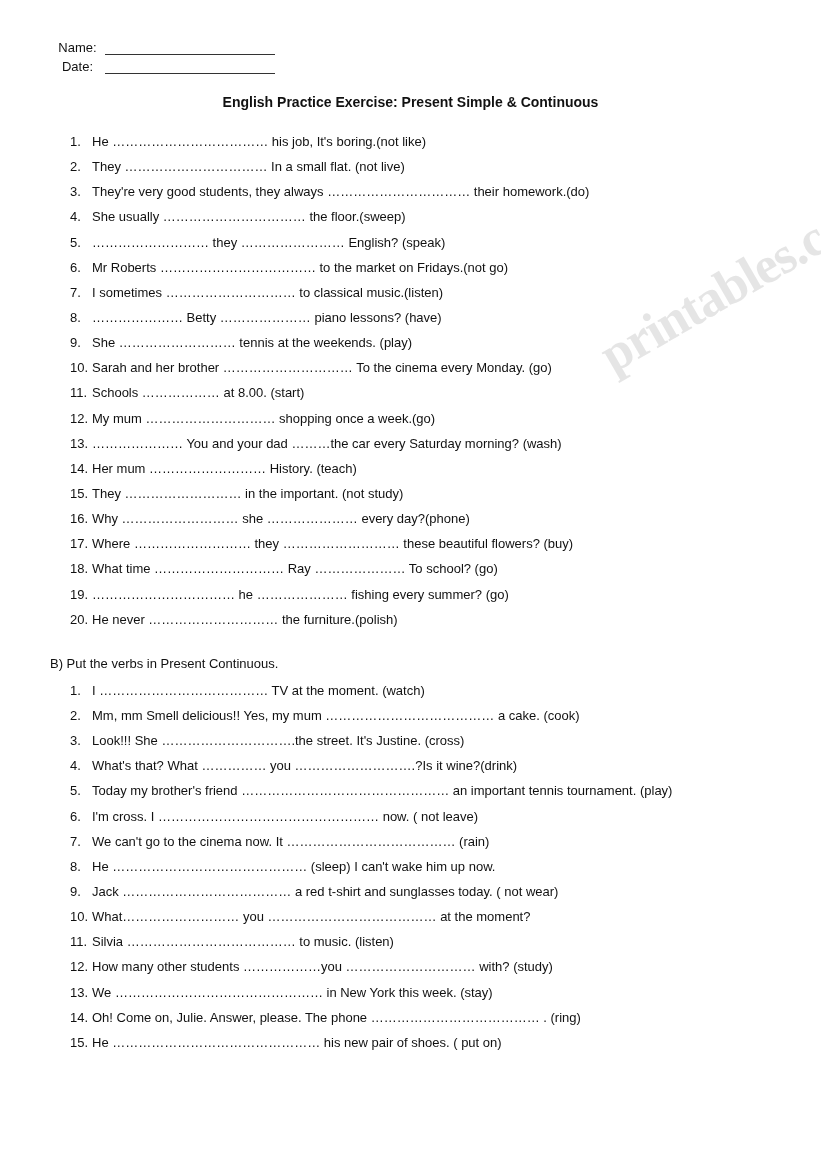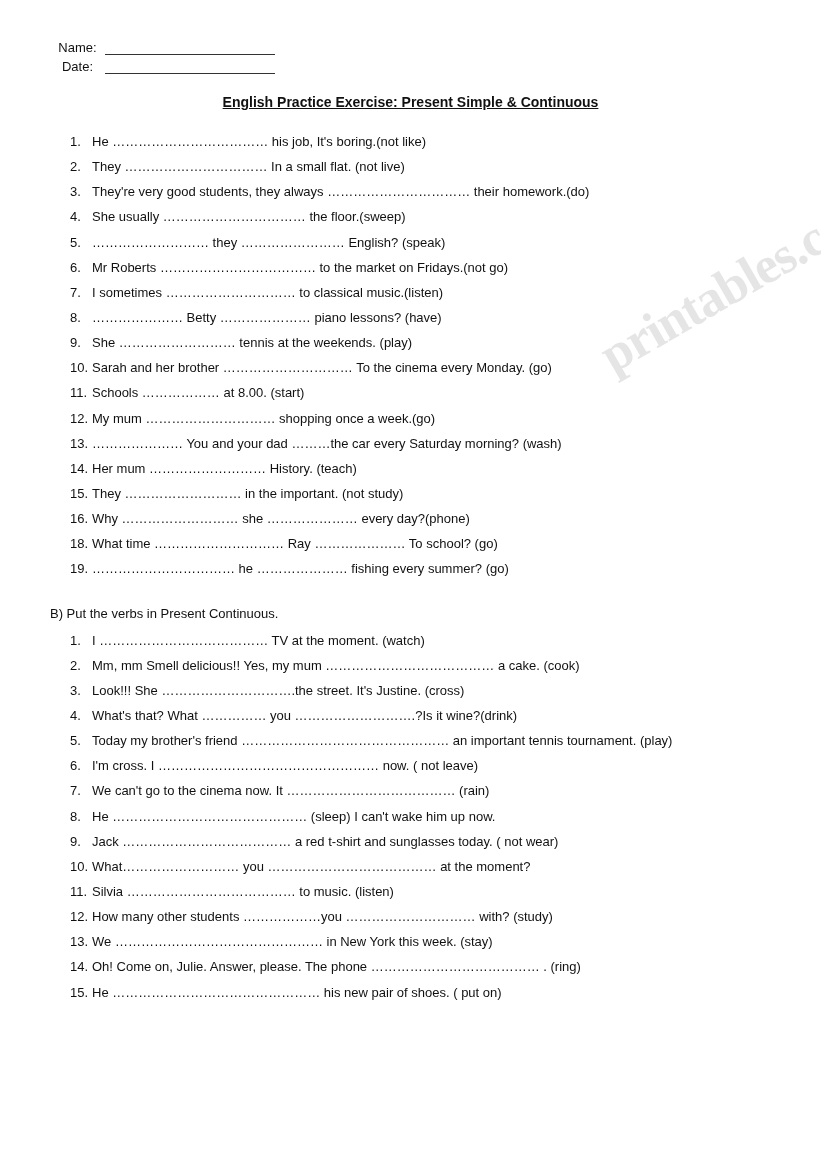--- a/index.html
+++ b/index.html
@@ -39,21 +39,20 @@
       border-bottom: 1px solid #333;
       width: 170px;
       height: 14px;
       display: inline-block;
     }
 
     .page-title {
       text-align: center;
       font-size: 14px;
       font-weight: bold;
-      text-decoration: underline;
       margin-bottom: 22px;
     }
 
     .section-title {
       font-size: 13px;
       font-weight: normal;
       margin-bottom: 10px;
     }
 
     .section {
@@ -176,26 +175,34 @@
       </li>
       <li>
         <span class="li-num">15.</span>
         <span class="li-content">They ……………………… in the important. (not study)</span>
       </li>
       <li>
         <span class="li-num">16.</span>
         <span class="li-content">Why ……………………… she ………………… every day?(phone)</span>
       </li>
       <li>
+        <span class="li-num">17.</span>
+        <span class="li-content">Where ……………………… they ……………………… these beautiful flowers? (buy)</span>
+      </li>
+      <li>
         <span class="li-num">18.</span>
         <span class="li-content">What time ………………………… Ray ………………… To school? (go)</span>
       </li>
       <li>
         <span class="li-num">19.</span>
         <span class="li-content">…………………………… he ………………… fishing every summer? (go)</span>
+      </li>
+      <li>
+        <span class="li-num">20.</span>
+        <span class="li-content">He never ………………………… the furniture.(polish)</span>
       </li>
     </ol>
 </div>
 
 <div class="section">
   <div class="section-title">B)  Put the verbs in Present Continuous.</div>
   <ol class="exercise-list" id="section-b-list">
   <li>
         <span class="li-num">1.</span>
         <span class="li-content">I ………………………………… TV at the moment. (watch)</span>

